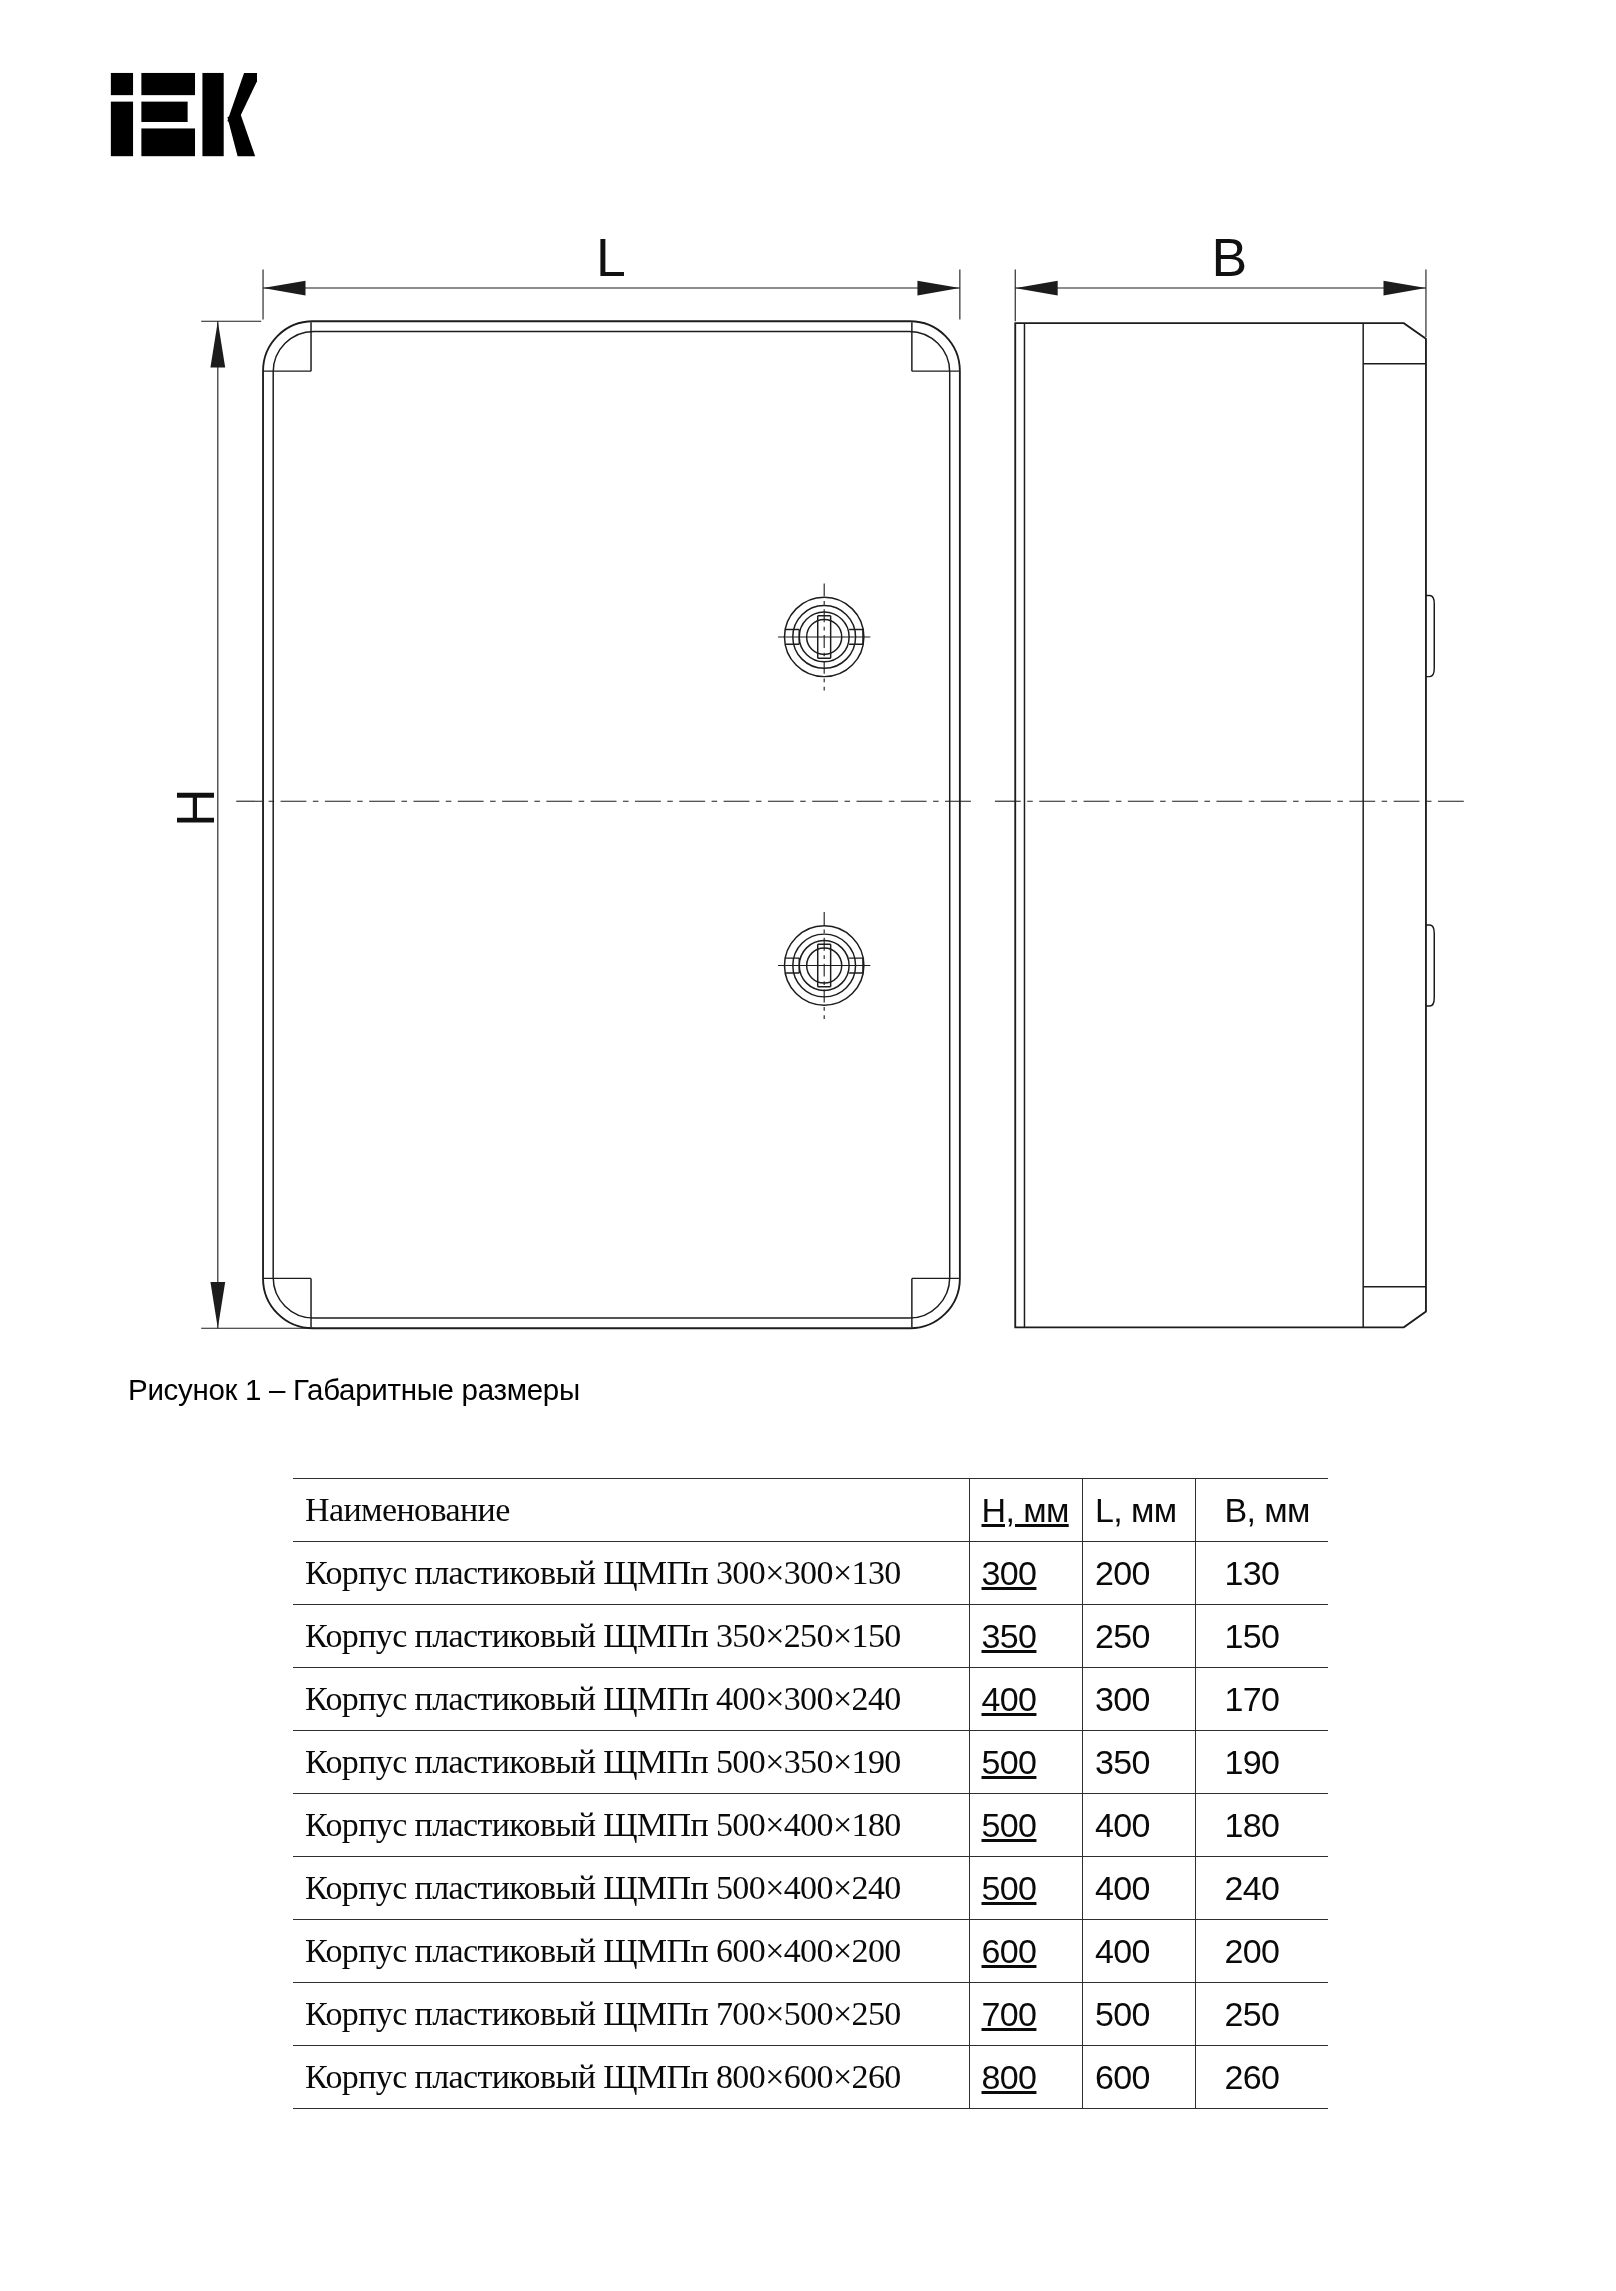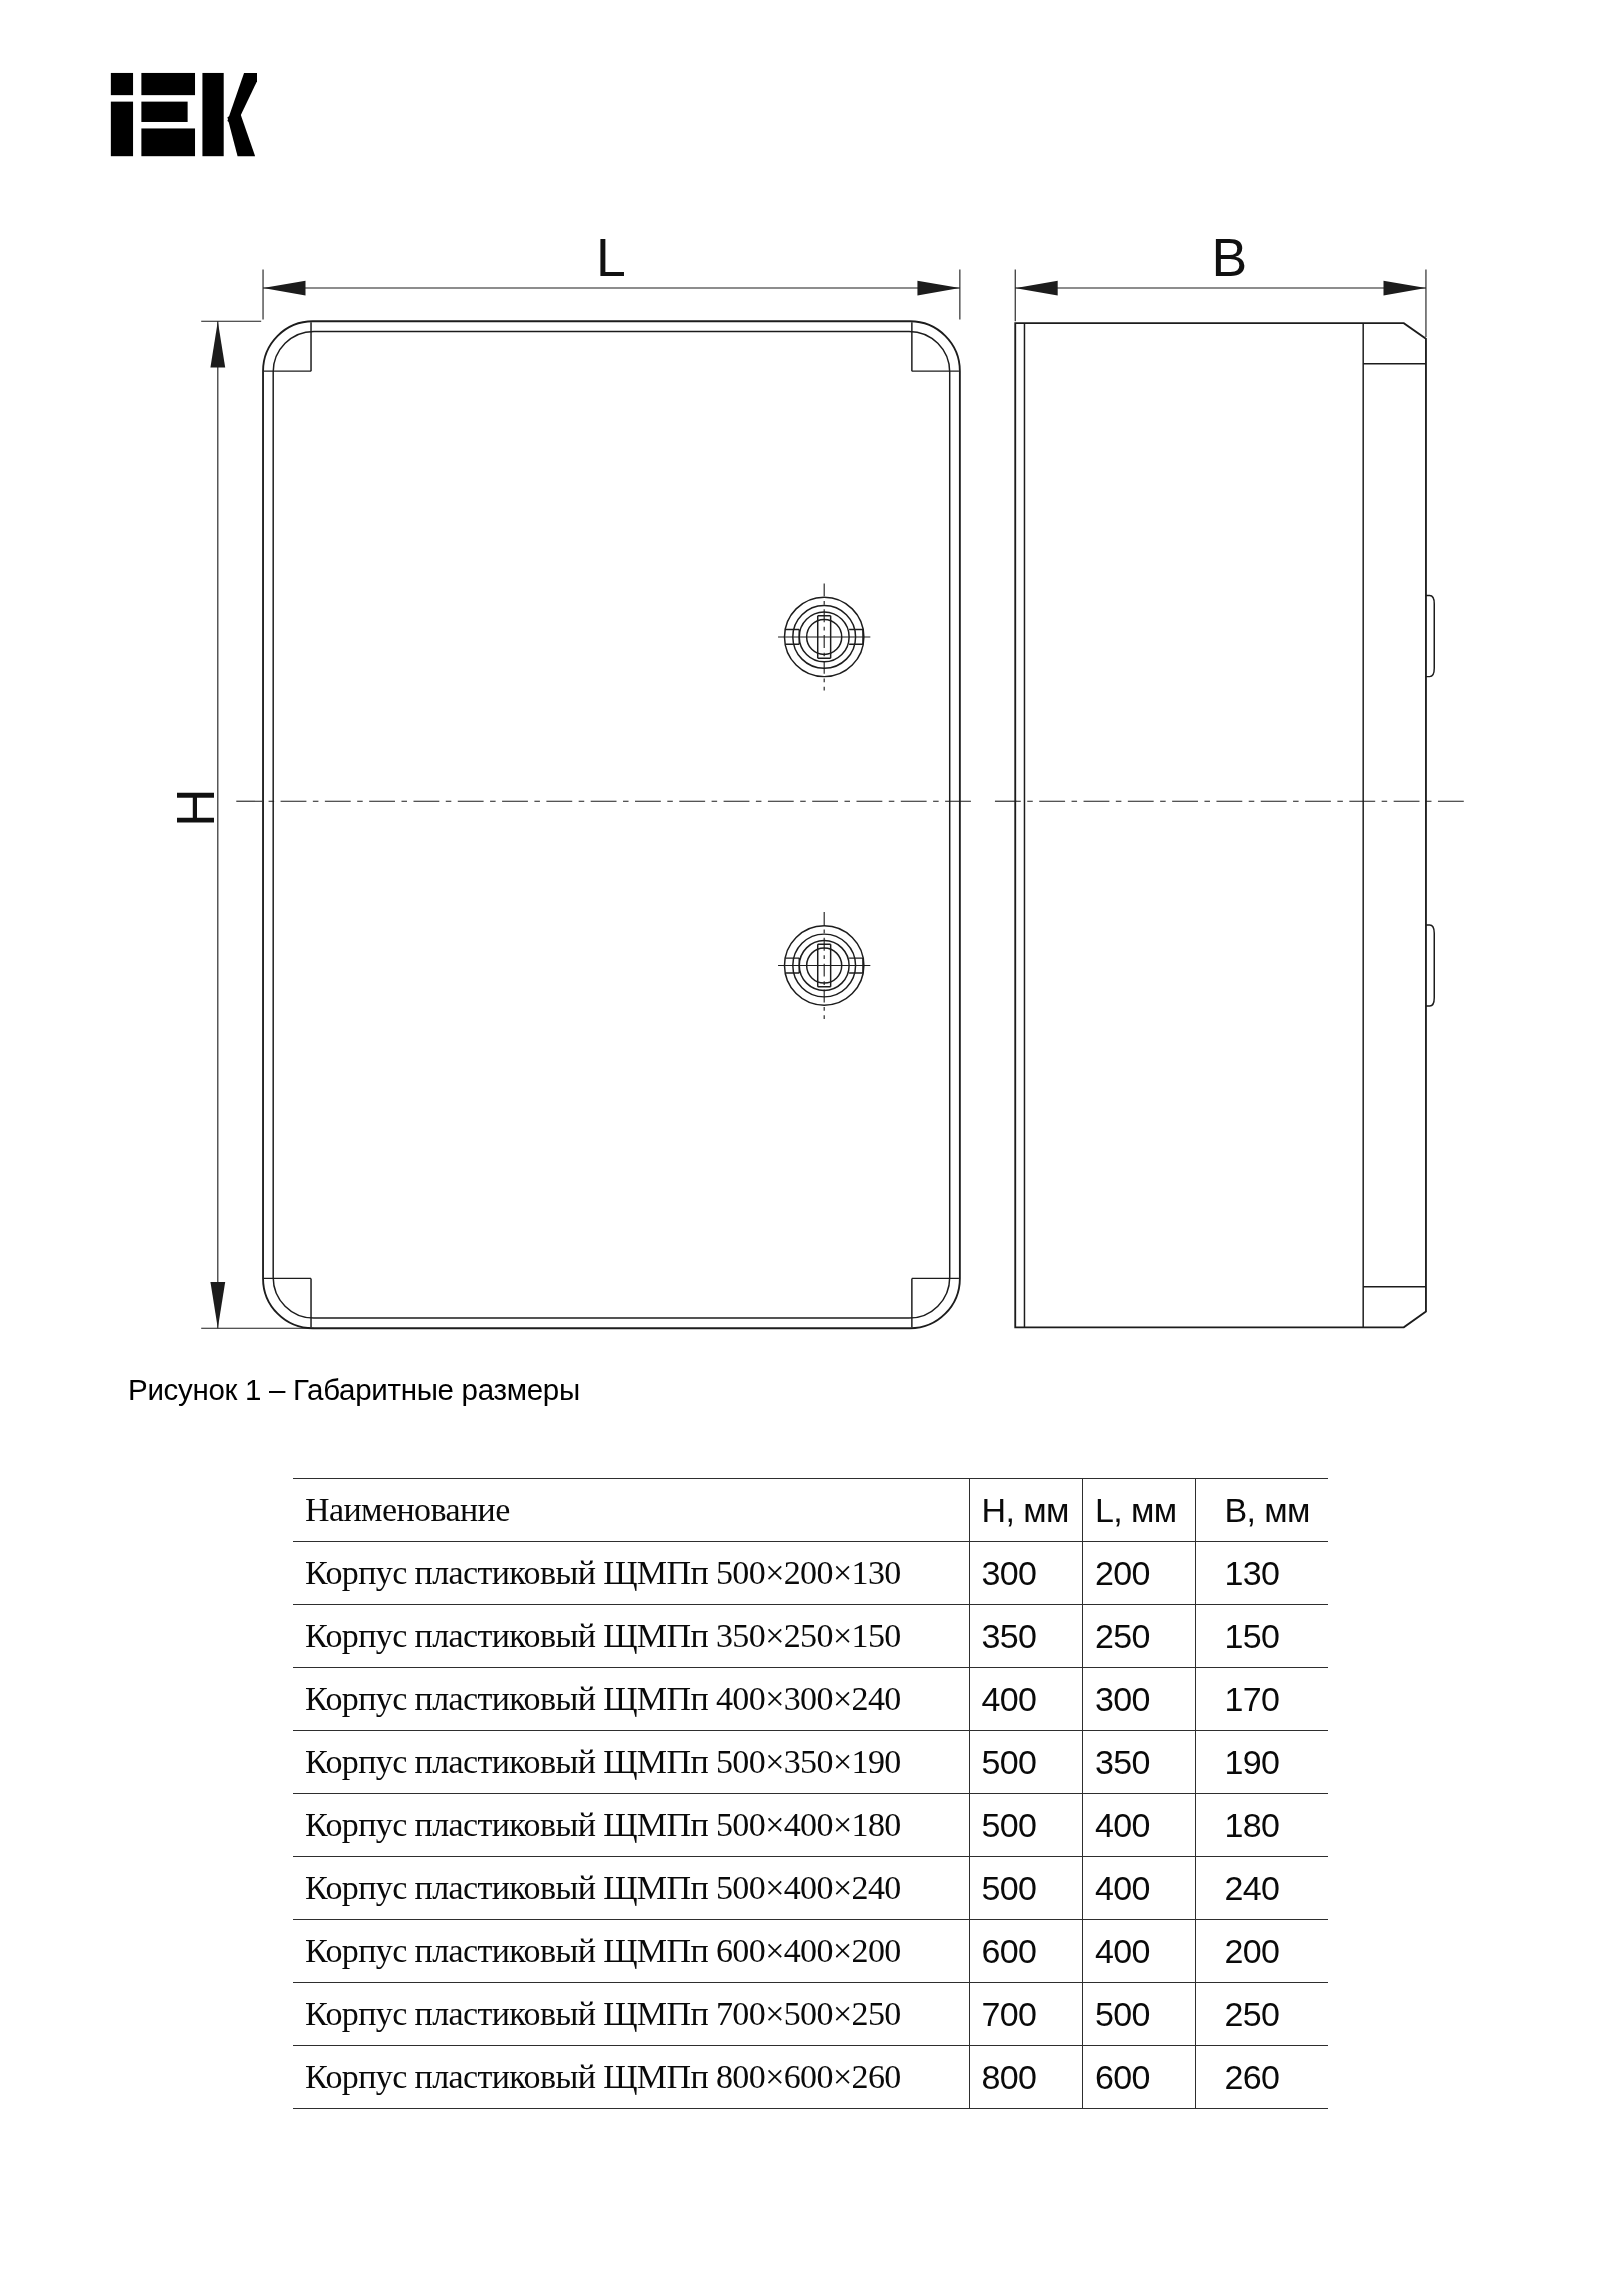--- a/index.html
+++ b/index.html
@@ -18,21 +18,21 @@
 
   
   .size-table{position:absolute;left:293px;top:1478px;border-collapse:collapse;table-layout:fixed;}
   .size-table td,.size-table th{
     font-weight:normal;text-align:left;vertical-align:middle;
     font-size:34px;letter-spacing:-0.6px;color:#0a0a0a;
     height:62px;padding:0 5.5px 0 12px;white-space:nowrap;
     border-top:1.8px solid #2e2e2e;border-bottom:1.8px solid #2e2e2e;
   }
   .size-table .c-name{width:658px;font-family:Liberation Serif, serif;}
-  .size-table .c-h{width:95px;}
+  .size-table .c-h{width:95px;text-decoration:underline;}
   .size-table .c-l{width:94px;}
   .size-table .c-b{width:98px;padding-left:29px;}
   .size-table td+td,.size-table th+th{border-left:1.8px solid #2e2e2e;}
 </style>
 </head>
 <body>
 
 <div class="page">
 
   <svg class="logo" viewBox="0 0 160 94" aria-label="IEK">
@@ -132,21 +132,21 @@
     <thead>
       <tr>
         <th class="c-name">Наименование</th>
         <th class="c-h">Н, мм</th>
         <th class="c-l">L, мм</th>
         <th class="c-b">В, мм</th>
       </tr>
     </thead>
     <tbody>
         <tr>
-          <td class="c-name">Корпус пластиковый ЩМПп 500×200×130</td>
+          <td class="c-name">Корпус пластиковый ЩМПп 300×300×130</td>
           <td class="c-h">300</td>
           <td class="c-l">200</td>
           <td class="c-b">130</td>
         </tr>
         <tr>
           <td class="c-name">Корпус пластиковый ЩМПп 350×250×150</td>
           <td class="c-h">350</td>
           <td class="c-l">250</td>
           <td class="c-b">150</td>
         </tr>

